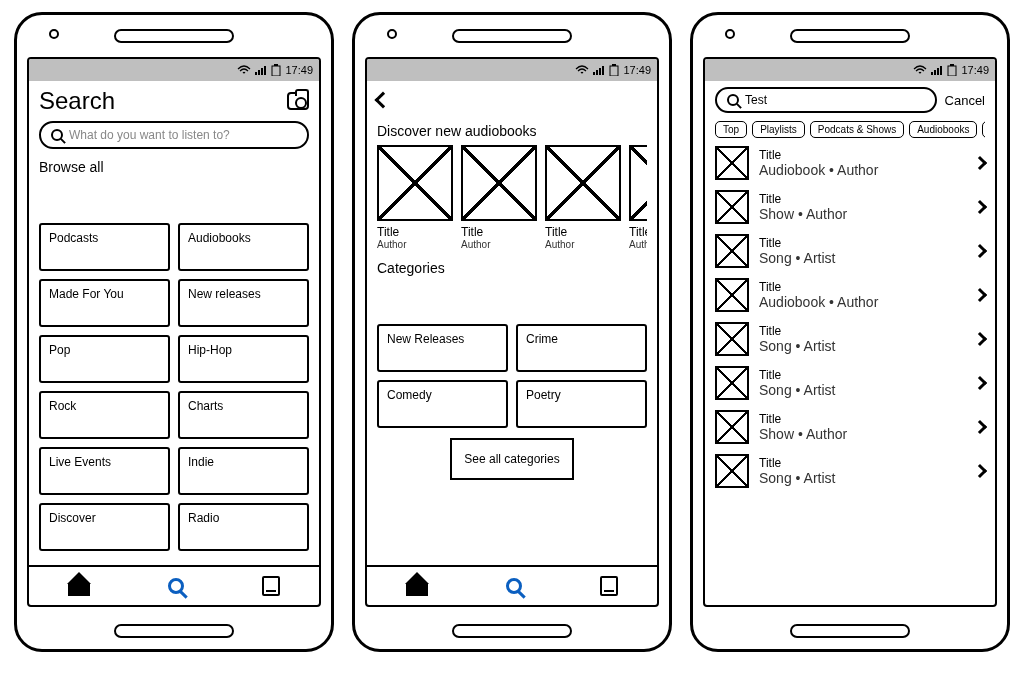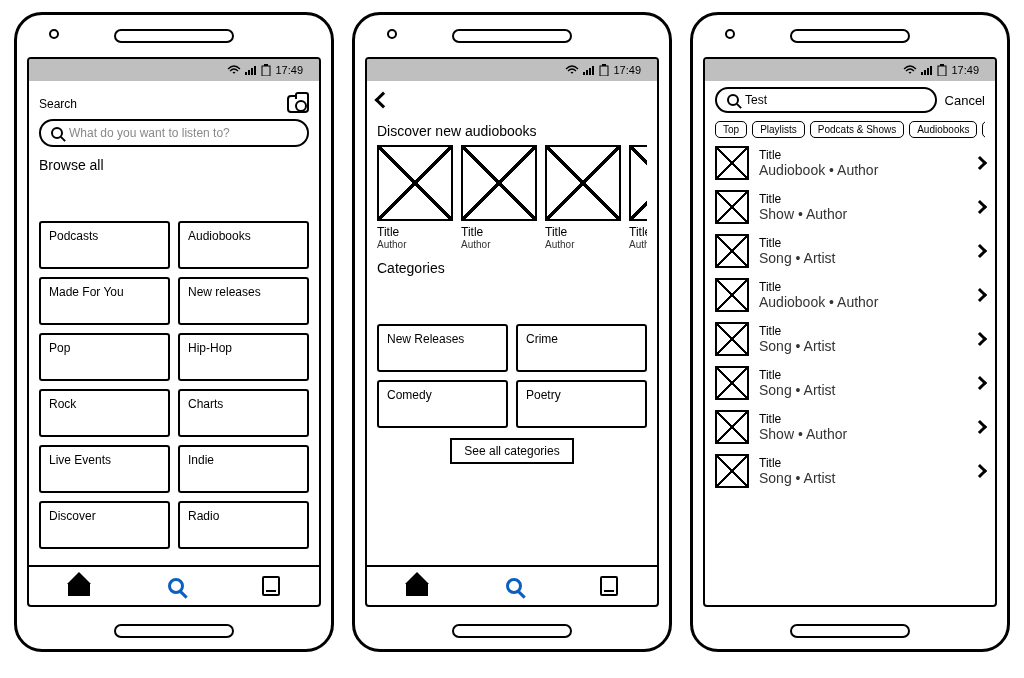--- a/index.html
+++ b/index.html
@@ -59,33 +59,33 @@
     flex-direction: column;
     overflow: hidden;
   }
   .statusbar {
     height: 22px;
     background: #bfbfbf;
     display: flex;
     justify-content: flex-end;
     align-items: center;
     gap: 4px;
-    padding: 0 16px;
+    padding: 0 6px;
     font-size: 11px;
     color: #000;
   }
   .content {
     flex: 1;
     overflow: hidden;
     padding: 6px 10px;
     position: relative;
   }
   .heading {
-    font-size: 12px;
-    margin: 8px 0 6px 0;
+    font-size: 24px;
+    margin: 0 0 6px 0;
     display: flex;
     justify-content: space-between;
     align-items: center;
   }
   .cam-icon {
     width: 22px; height: 18px;
     border: 2px solid #000; border-radius: 4px;
     position: relative;
   }
   .cam-icon::before {
@@ -206,21 +206,21 @@
   }
   .thumb::after {
     background: linear-gradient(to top left, transparent 48%, #000 48%, #000 52%, transparent 52%);
   }
   .thumb.sm { width: 34px; height: 34px; flex-shrink:0; }
   .card .t1 { font-size: 12px; margin-top: 4px; }
   .card .t2 { font-size: 10px; color: #333; }
   .see-all {
     margin: 10px auto 0; display: block;
     border: 2px solid #000; background: #fff;
-    padding: 4px 12px; font: inherit; font-size: 12px;
+    padding: 12px 12px; font: inherit; font-size: 12px;
   }
   
   .header3 {
     display: flex; align-items: center; gap: 8px;
     margin-bottom: 8px;
   }
   .header3 .search-pill { flex: 1; height: 26px; }
   .cancel { font-size: 13px; }
   .chips { display: flex; gap: 5px; overflow: hidden; margin-bottom: 8px; }
   .chip {

